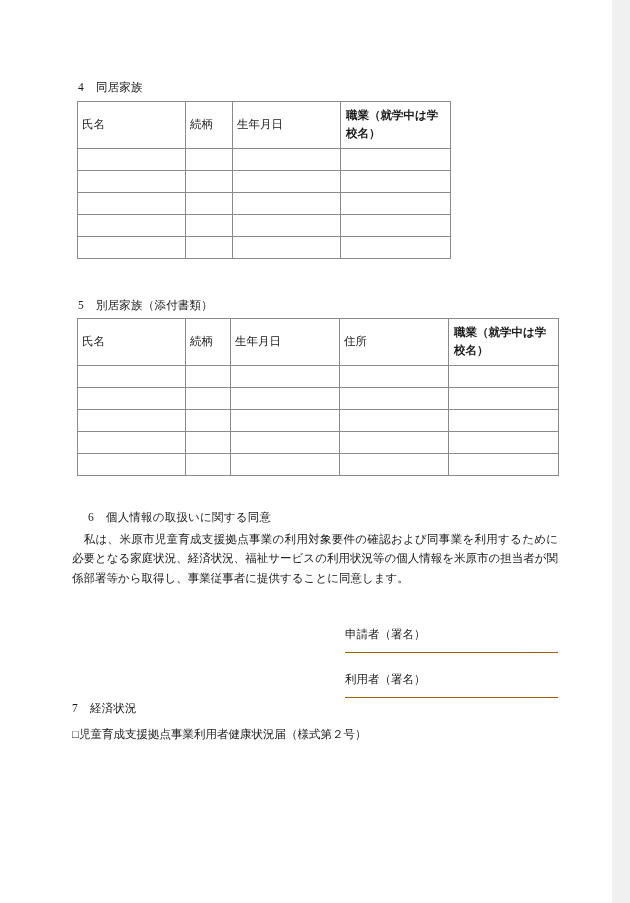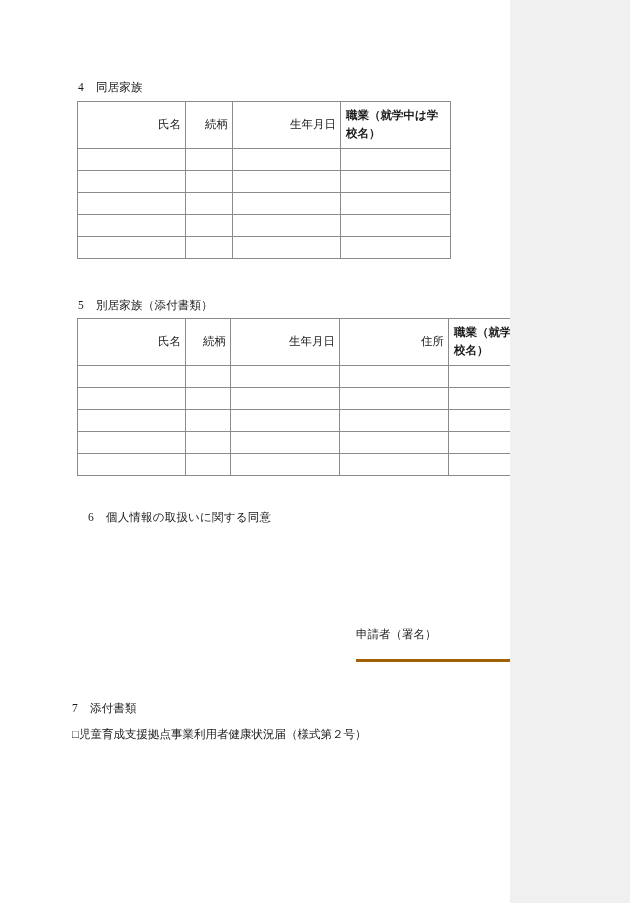--- a/index.html
+++ b/index.html
@@ -2,21 +2,21 @@
 <html><head>
 <meta charset="utf-8">
 <style>
   html, body {
     margin: 0;
     padding: 0;
     background: #f0f0f0;
   }
   .page {
     position: relative;
-    width: 510px;
+    width: 612px;
     height: 903px;
     background: #ffffff;
     font-family: "Liberation Serif", "DejaVu Serif", serif;
     color: #1a1a1a;
     overflow: hidden;
     box-sizing: border-box;
   }
   .section-heading {
     position: absolute;
     font-size: 11.5px;
@@ -49,45 +49,44 @@
   }
   table.form-table th {
     height: 46px;
   }
   table.form-table td.data-cell {
     height: 21px;
   }
   th .hdr-wrap {
     display: block;
     padding: 0 4px;
-    text-align: right;
+    text-align: left;
   }
   th.col-job .hdr-wrap {
     text-align: left;
     padding-left: 5px;
     font-weight: bold;
   }
   .para {
     position: absolute;
     font-size: 11.5px;
     line-height: 19.4px;
     text-align: justify;
     text-justify: inter-ideograph;
   }
   .para p {
     margin: 0;
   }
   .sig-line {
     position: absolute;
     font-size: 11.5px;
     white-space: nowrap;
-    border-bottom: 3px solid #a16207;
-    padding-bottom: 17px;
+    border-bottom: 1px solid #a16207;
+    padding-bottom: 10px;
     box-sizing: border-box;
-    margin-left: 11px;
   }
   .attach-item {
     position: absolute;
     font-size: 11.5px;
     white-space: nowrap;
     line-height: 1;
   }
 </style>
 </head>
 <body>
@@ -222,27 +221,33 @@
         <td class="data-cell"></td>
         <td class="data-cell"></td>
       </tr>
     </tbody>
   </table>
 
   <div class="section-heading" style="left:88px; top:512px;">
     <span class="num">6</span><span class="lbl">個人情報の取扱いに関する同意</span>
   </div>
 
+  <div class="para" style="left:72px; top:530px; width:486px;">
+    <p>　私は、米原市児童育成支援拠点事業の利用対象要件の確認および同事業を利用するために必要となる家庭状況、経済状況、福祉サービスの利用状況等の個人情報を米原市の担当者が関係部署等から取得し、事業従事者に提供することに同意します。</p>
+  </div>
 
   <div class="sig-line" style="left:345px; top:627px; width:213px;">
     <span>申請者（署名）</span>
   </div>
 
+  <div class="sig-line" style="left:345px; top:672px; width:213px;">
+    <span>利用者（署名）</span>
+  </div>
 
   <div class="section-heading" style="left:72px; top:703px;">
-    <span class="num">7</span><span class="lbl">添付書類</span>
+    <span class="num">7</span><span class="lbl">経済状況</span>
   </div>
 
   <div class="attach-item" style="left:72px; top:729px;font-family:Liberation Serif, serif;">
     <span>□</span><span>児童育成支援拠点事業利用者健康状況届（様式第２号）</span>
   </div>
 
 </div>
 
 </body></html>

